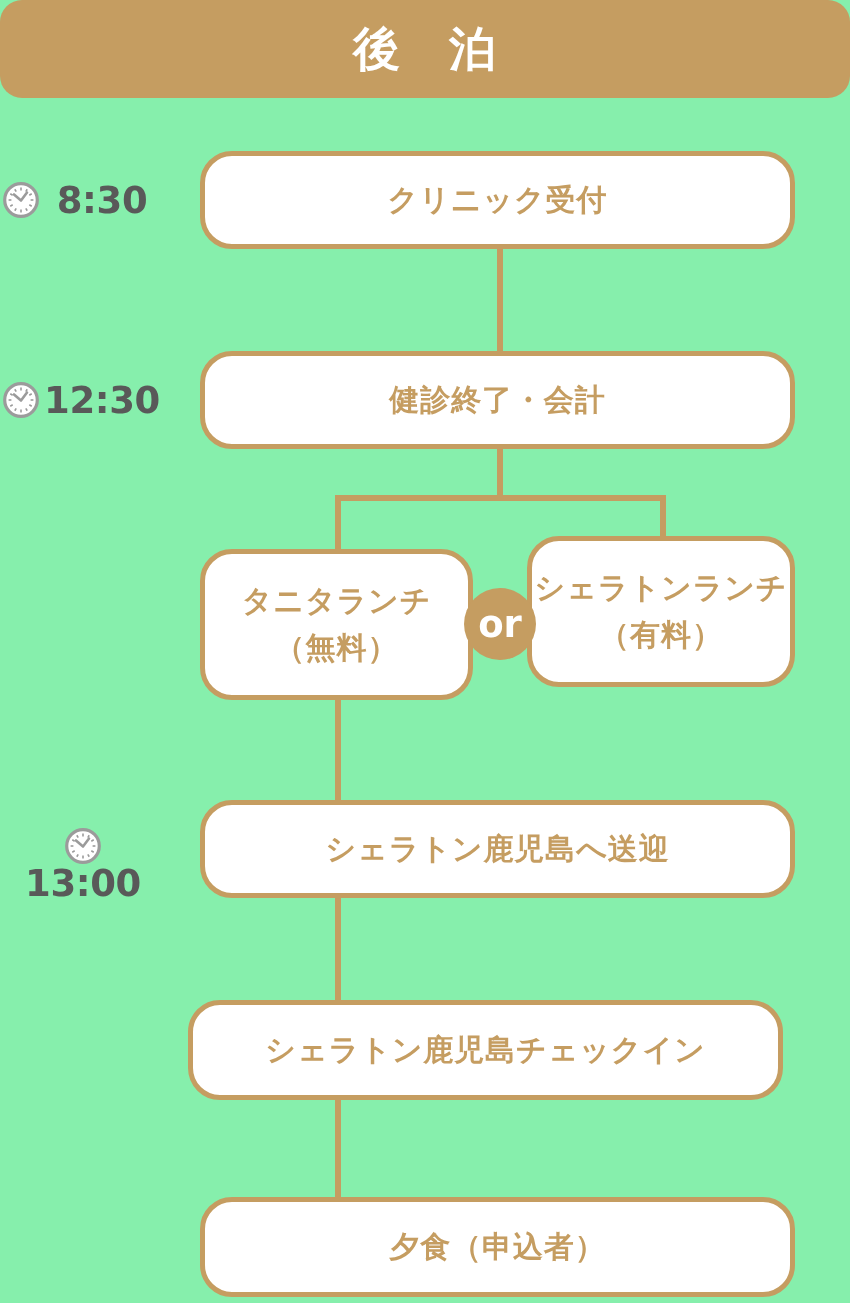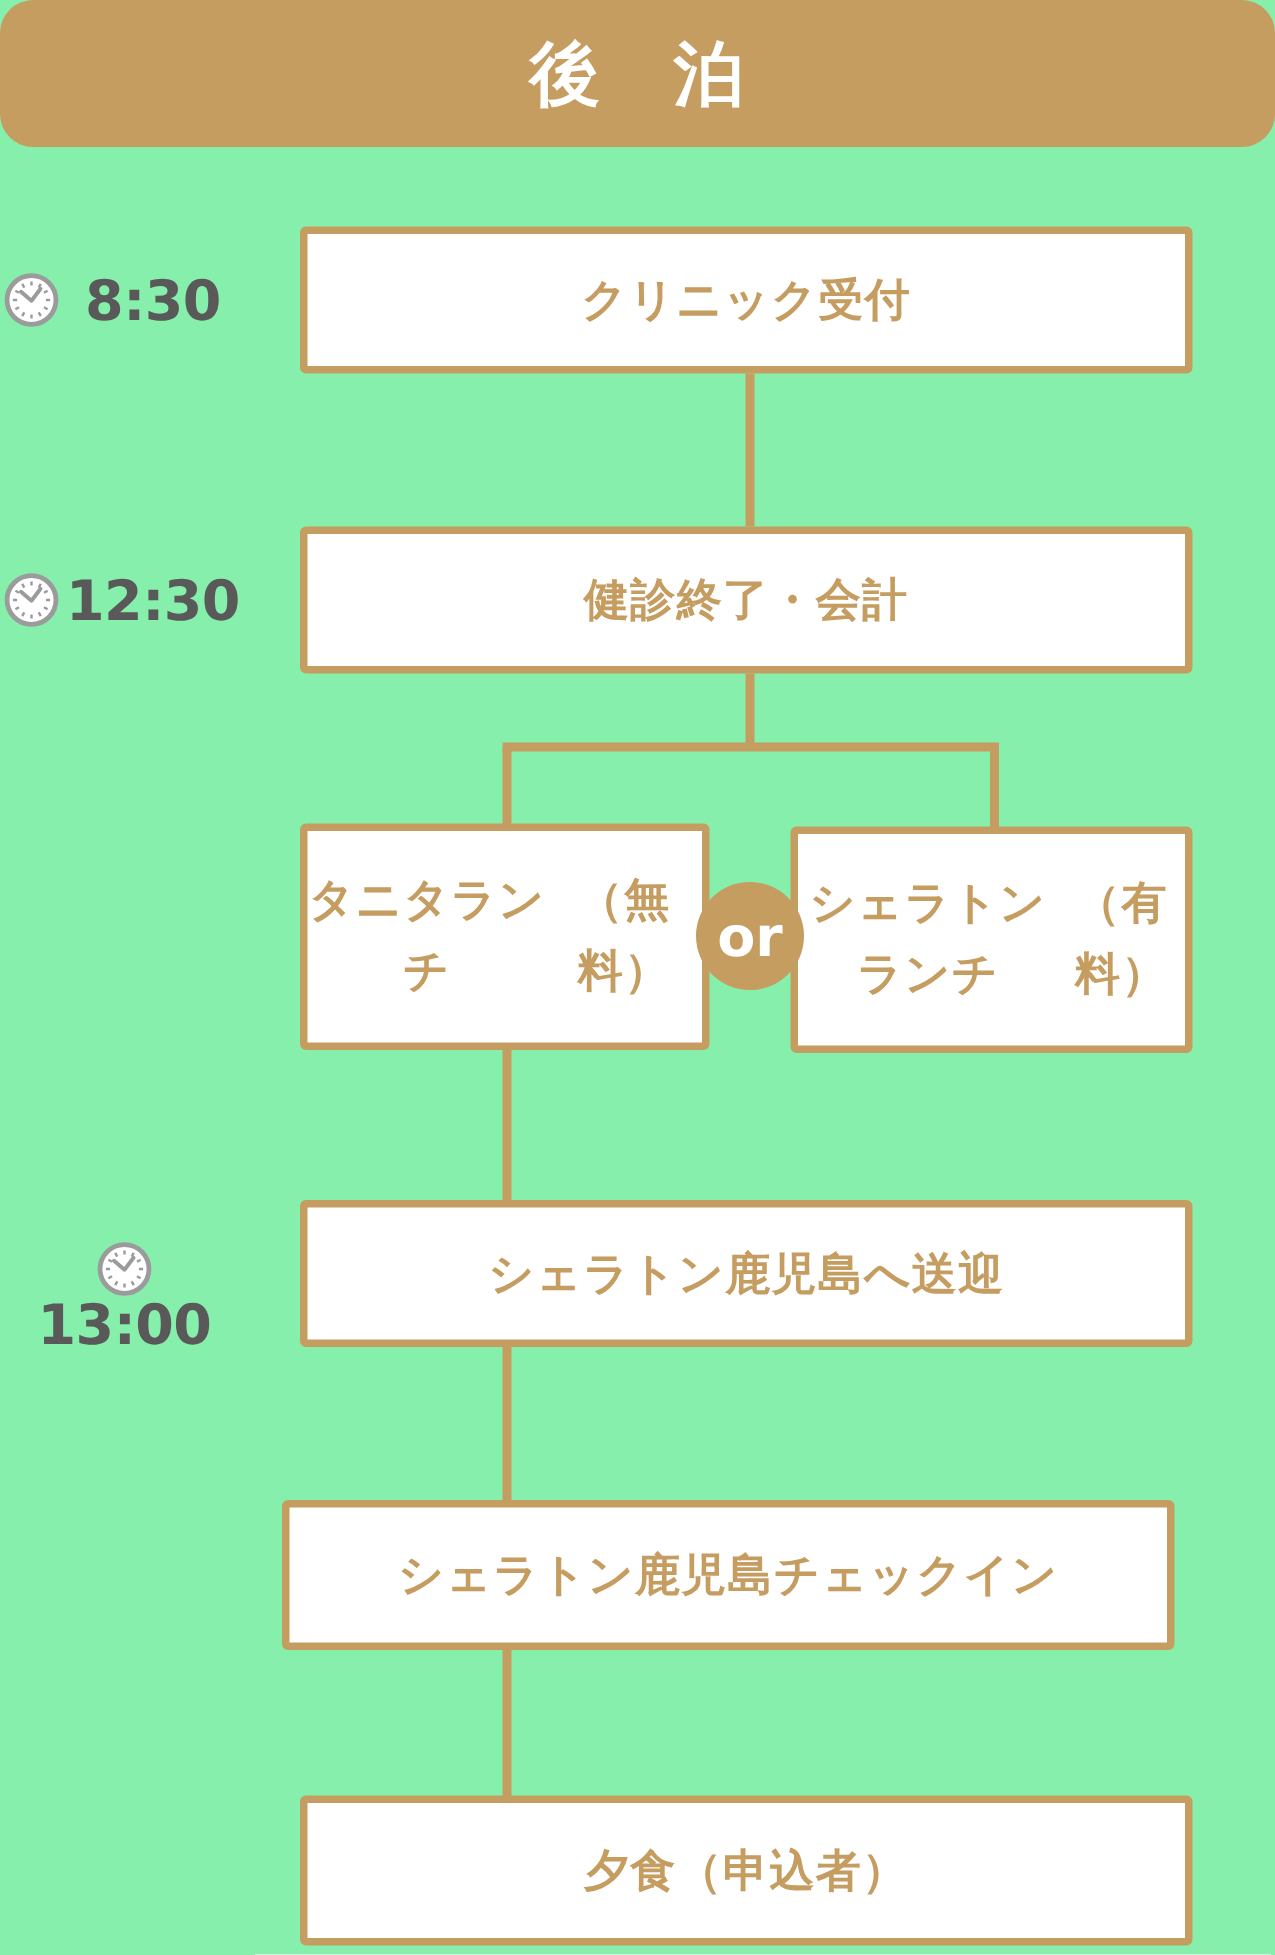--- a/index.html
+++ b/index.html
@@ -26,27 +26,27 @@
     font-size:47px;font-weight:700;letter-spacing:0.02em;
   }
   .conn{position:absolute;background:var(--gold);z-index:1;}
   .conn.v{width:6px;}
   .conn.h{height:6px;}
   .box{
     position:absolute;z-index:2;
     box-sizing:border-box;
     background:var(--box-bg);
     border:5px solid var(--gold);
-    border-radius:4px;
+    border-radius:32px;
     display:flex;align-items:center;justify-content:center;
     color:var(--gold);
     font-size:30px;font-weight:700;letter-spacing:0.03em;
     text-align:center;
   }
-  .box.lunch{flex-direction:row;line-height:1.55;}
+  .box.lunch{flex-direction:column;line-height:1.55;}
   .or-circle{
     position:absolute;z-index:3;
     left:464px;top:588px;width:72px;height:72px;
     background:var(--gold);border-radius:50%;
     display:flex;align-items:center;justify-content:center;
     color:#fff;font-size:37px;font-weight:700;
   }
   .time-row{
     position:absolute;left:2px;width:162px;height:44px;z-index:2;
     display:flex;align-items:center;
@@ -149,21 +149,21 @@
 
   <div class="box" style="left:200px;top:351px;width:595px;height:98px;">
     <span>健診終了・会計</span>
   </div>
 
   <div class="box lunch" style="left:200px;top:549px;width:273px;height:151px;">
     <span>タニタランチ</span>
     <span>（無料）</span>
   </div>
 
-  <div class="box lunch" style="left:527px;top:551px;width:268px;height:151px;">
+  <div class="box lunch" style="left:527px;top:536px;width:268px;height:151px;">
     <span>シェラトンランチ</span>
     <span>（有料）</span>
   </div>
 
   <div class="or-circle">
     <span>or</span>
   </div>
 
   <div class="box" style="left:200px;top:800px;width:595px;height:98px;">
     <span>シェラトン鹿児島へ送迎</span>

